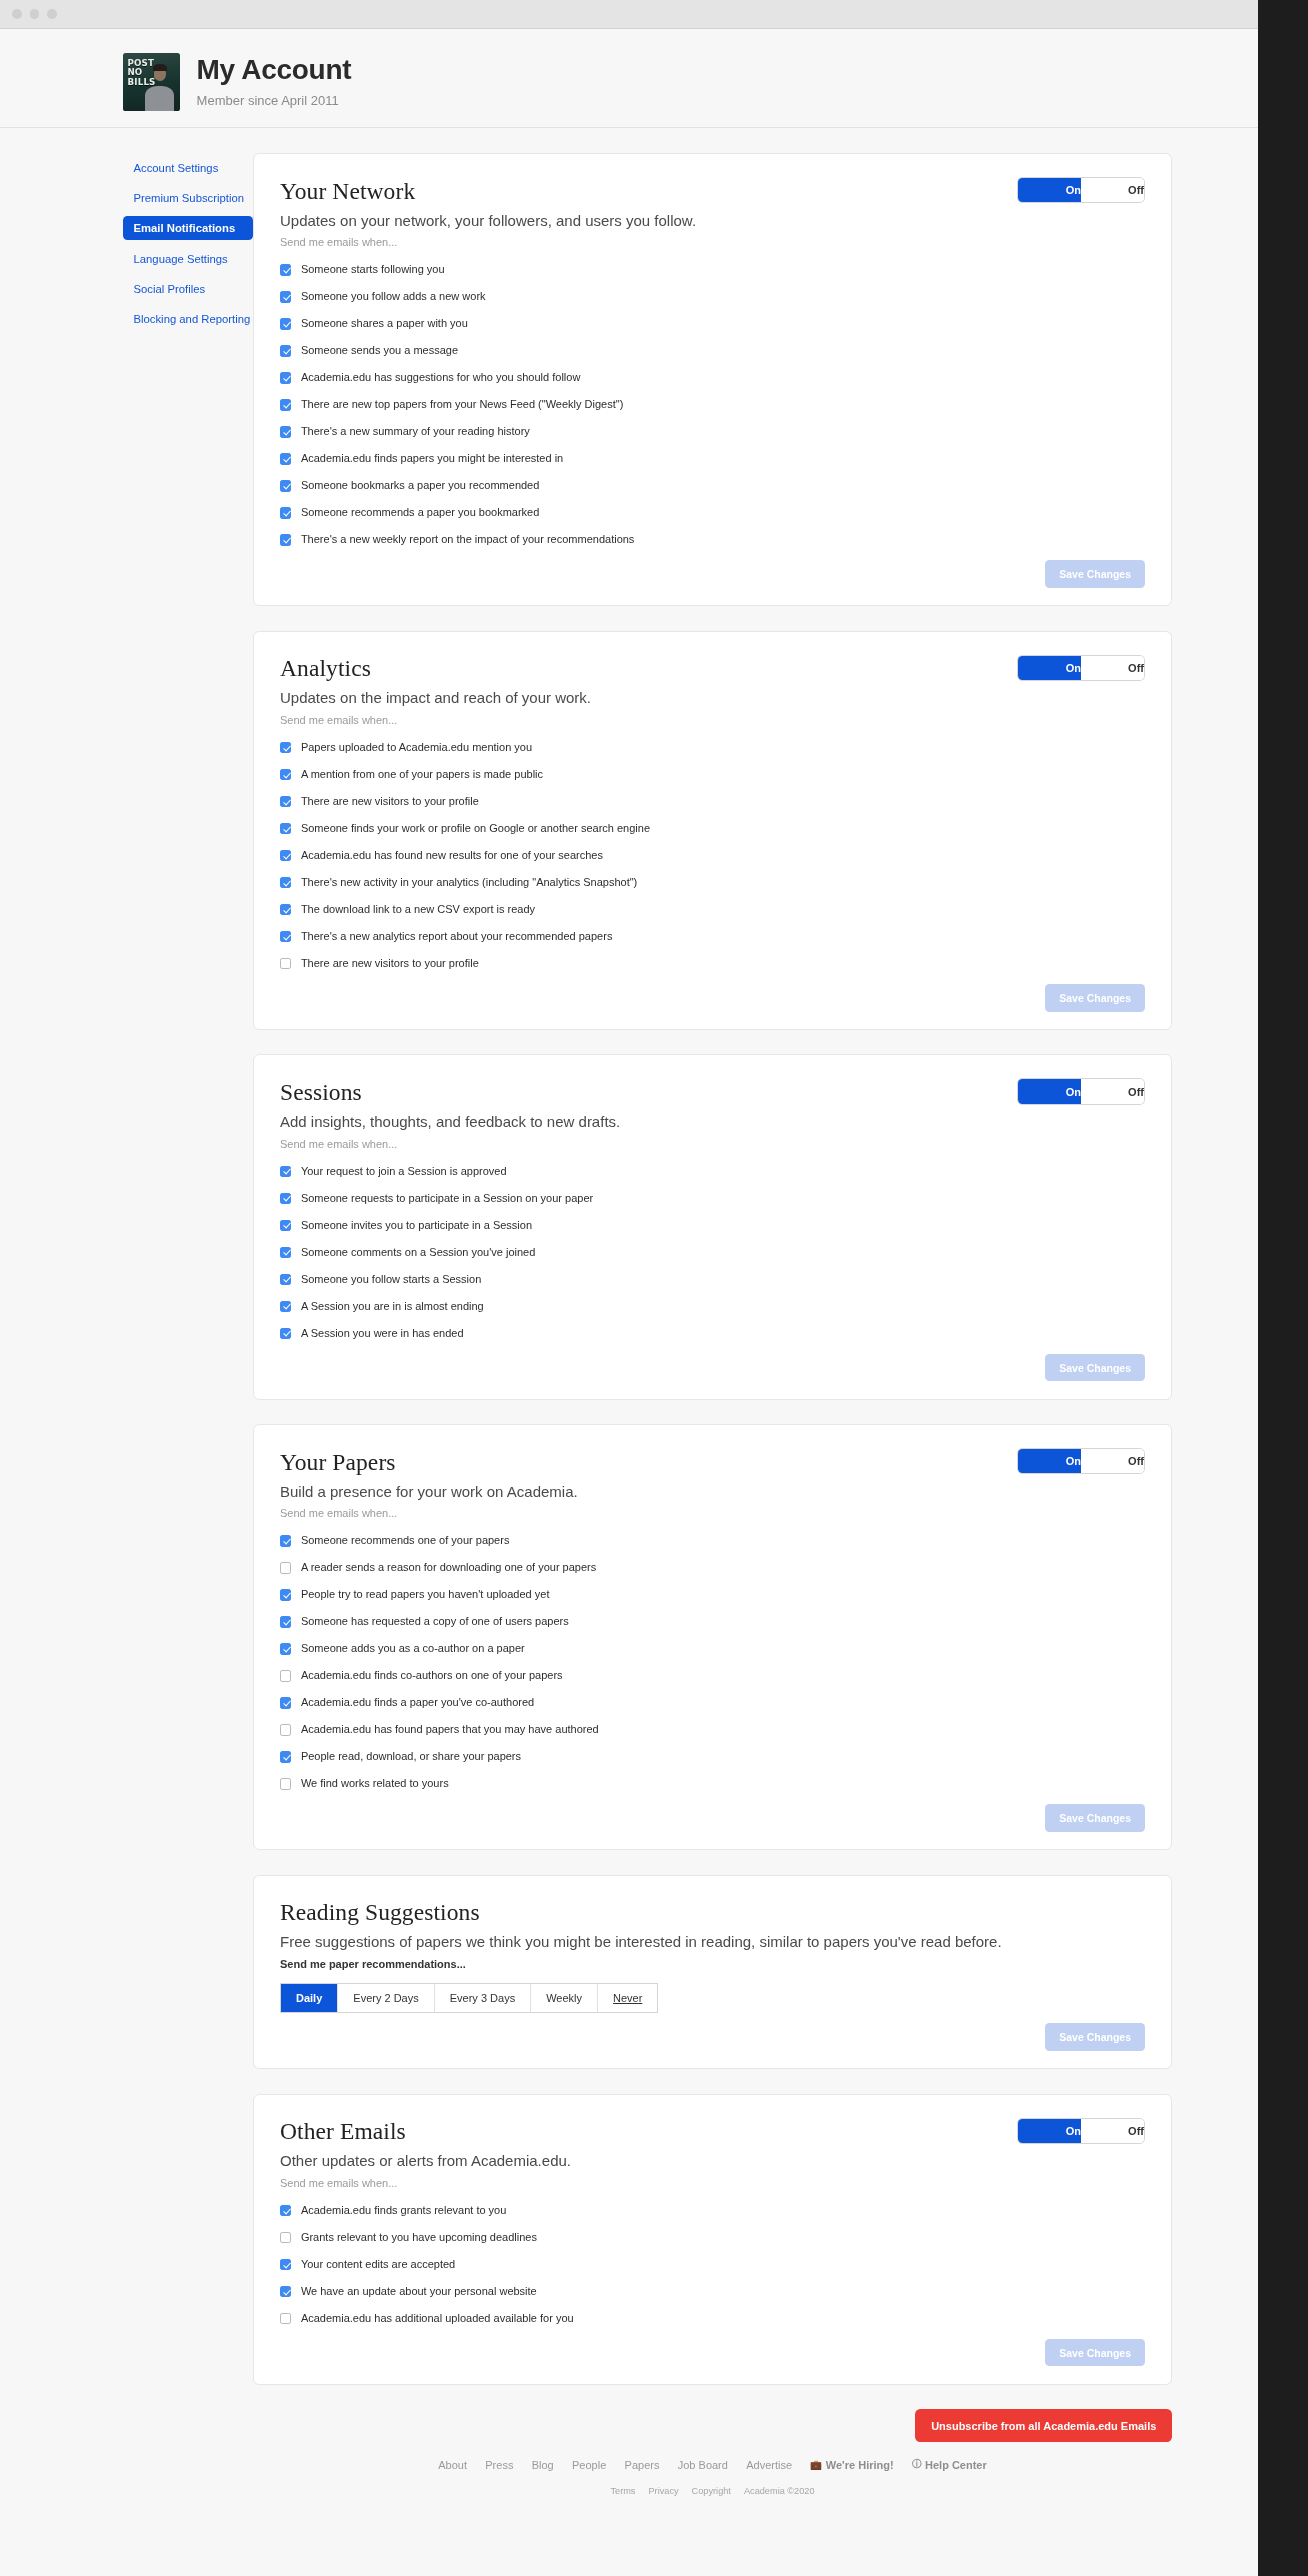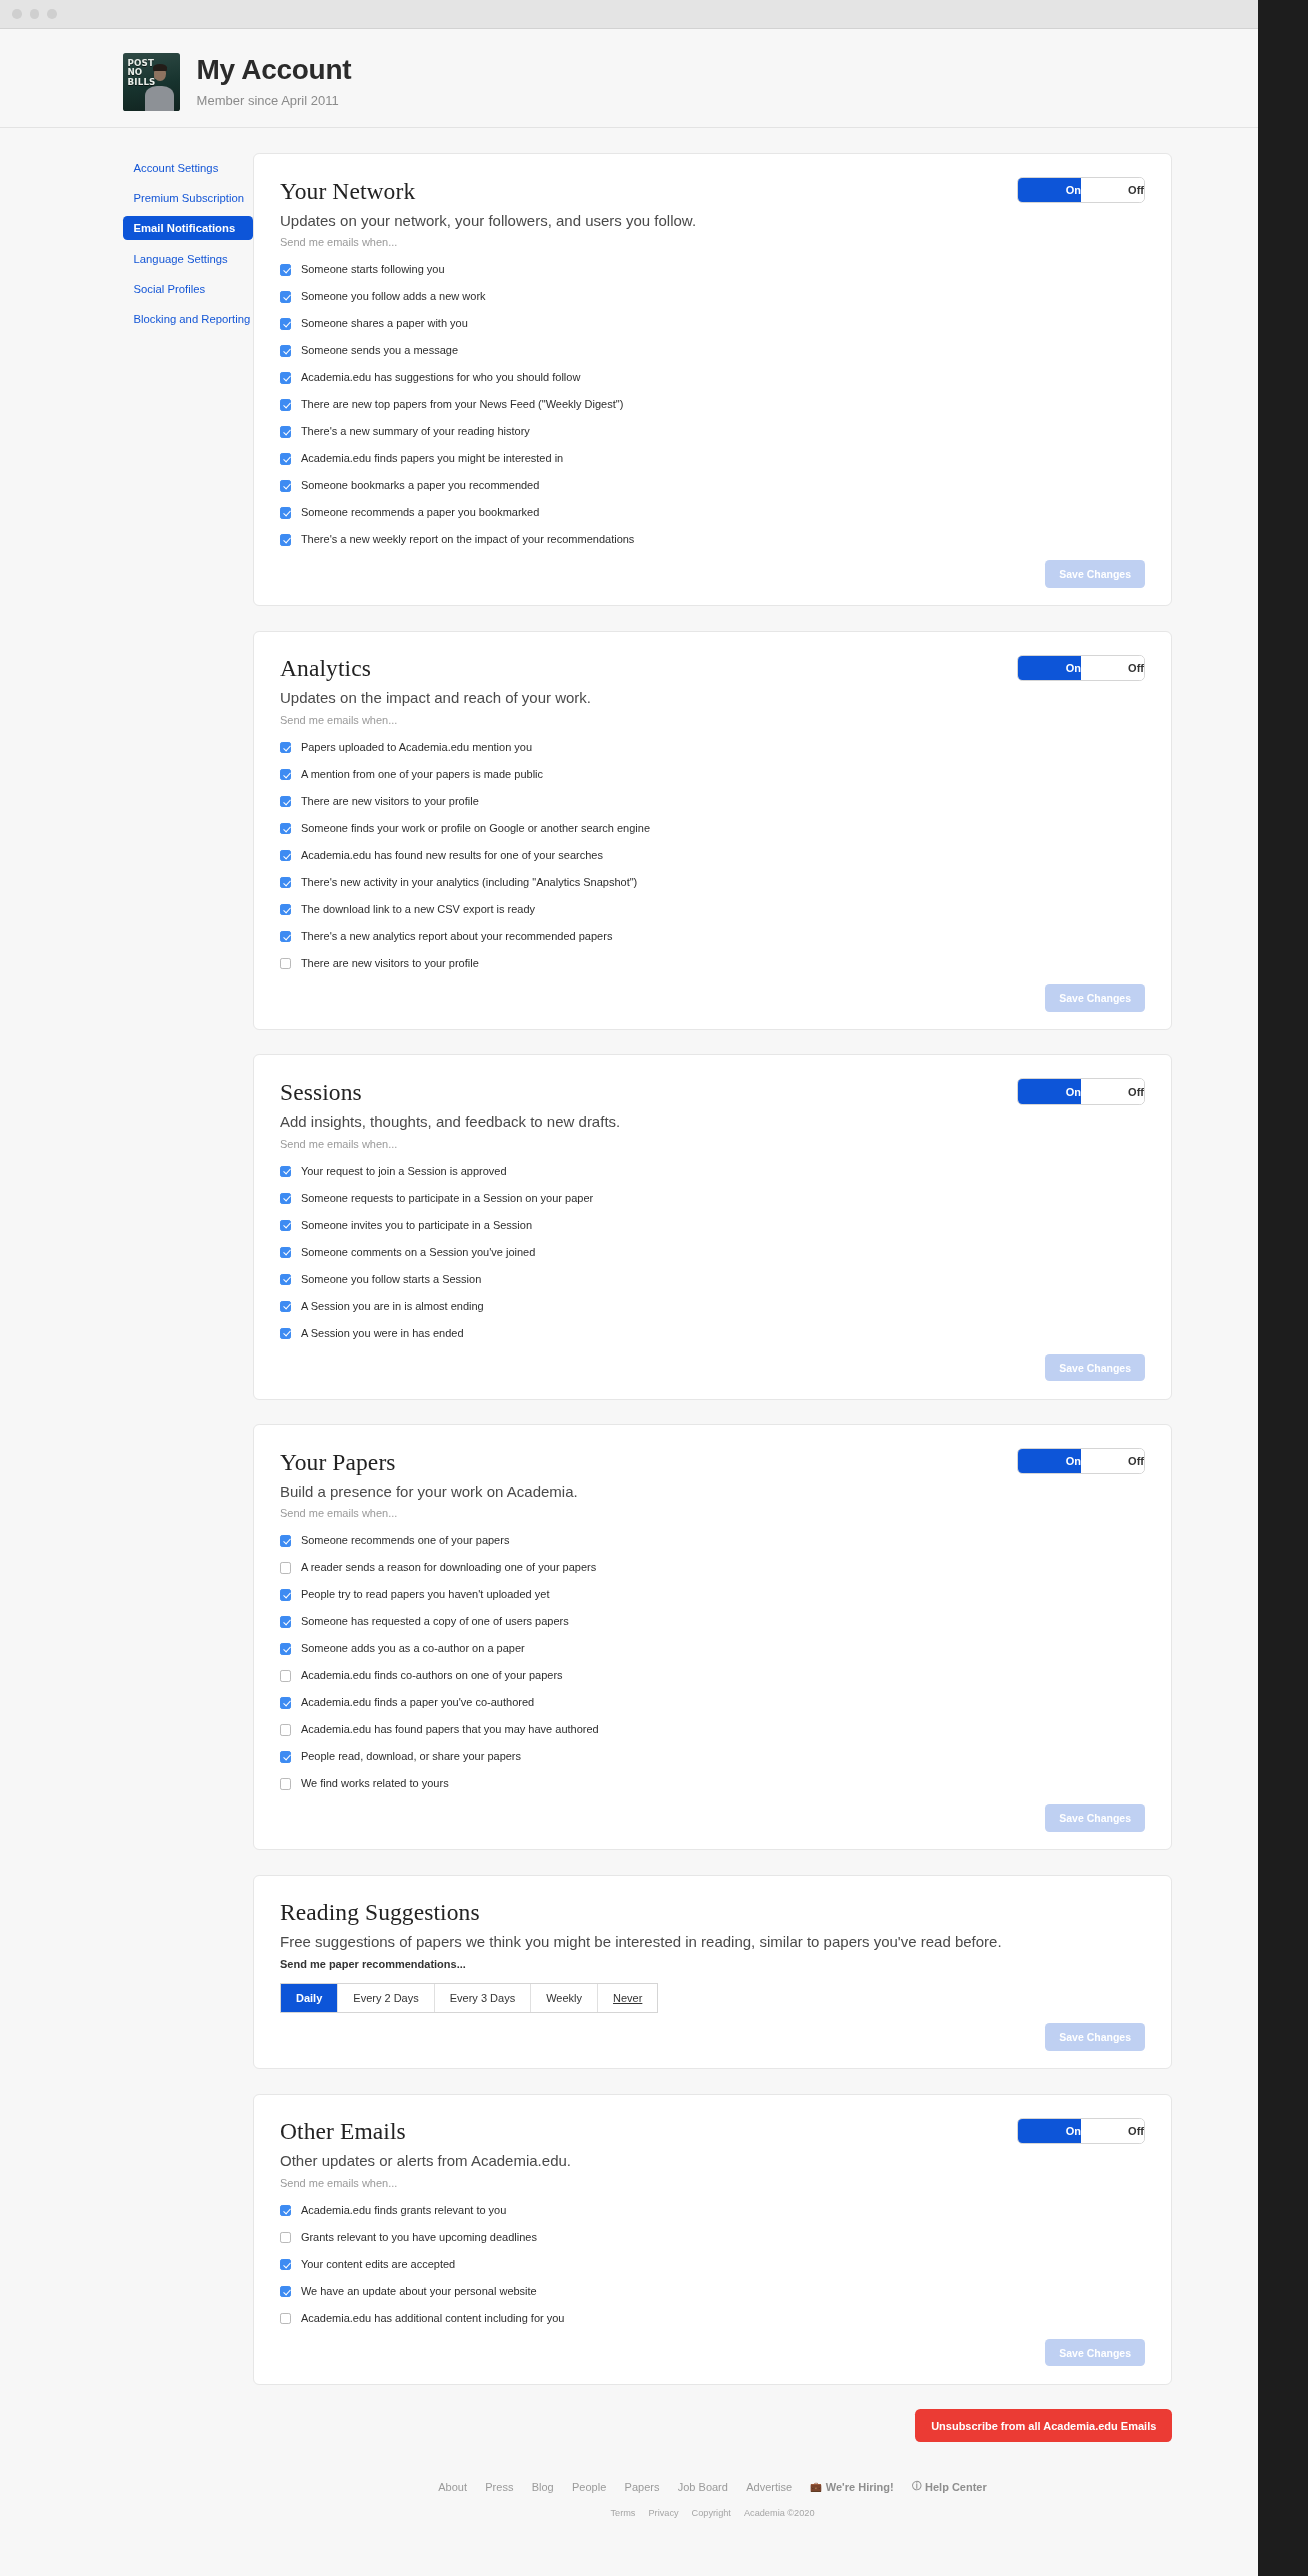--- a/index.html
+++ b/index.html
@@ -257,21 +257,21 @@
     font-size: 11px;
     font-weight: bold;
     border: none;
     border-radius: 5.2px;
     padding: 10.5px 15.7px;
     cursor: pointer;
   }
 
   
   #footer {
-    margin-top: 38px;
+    margin-top: 16px;
     padding-bottom: 35px;
     text-align: center;
   }
   #footer-primary {
     display: flex;
     justify-content: center;
     align-items: center;
     gap: 18.3px;
     flex-wrap: wrap;
   }
@@ -560,21 +560,21 @@
             <label class="check-row">
               <span class="cb checked"></span>
               <span class="check-label">Your content edits are accepted</span>
             </label>
             <label class="check-row">
               <span class="cb checked"></span>
               <span class="check-label">We have an update about your personal website</span>
             </label>
             <label class="check-row">
               <span class="cb"></span>
-              <span class="check-label">Academia.edu has additional content including for you</span>
+              <span class="check-label">Academia.edu has additional uploaded available for you</span>
             </label>
           </div>
           <div class="save-row">
             <button class="save-btn">Save Changes</button>
           </div>
         </div>
         <div id="unsub-row">
           <button id="unsub-btn">Unsubscribe from all Academia.edu Emails</button>
         </div>
         <div id="footer">

